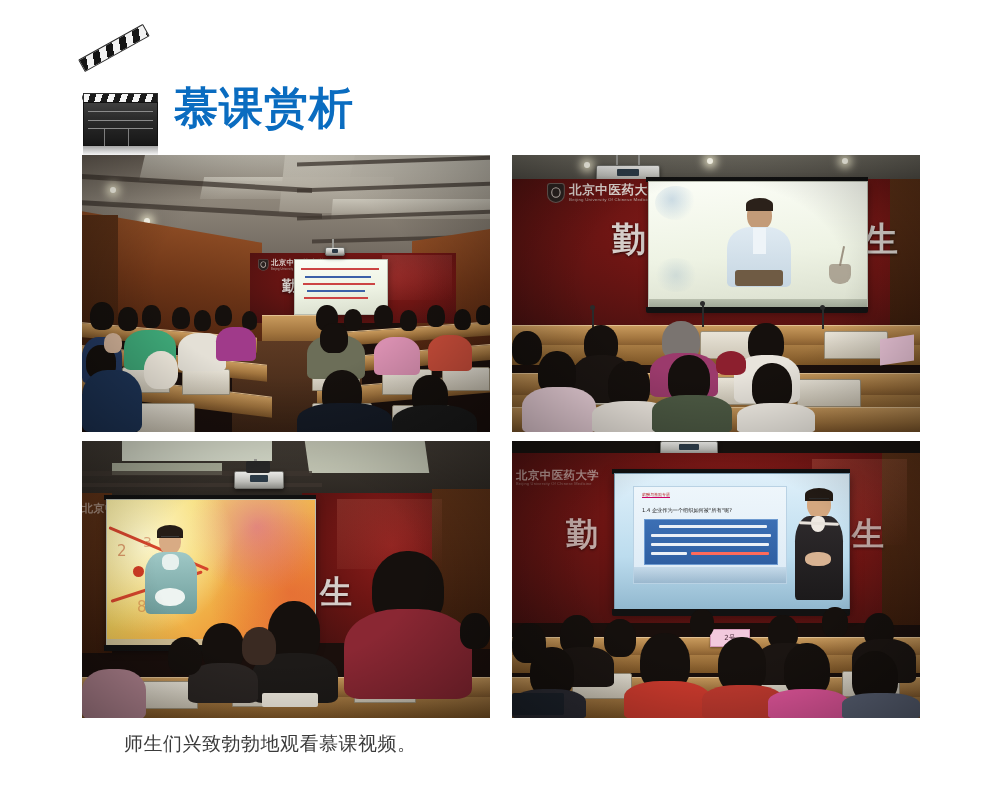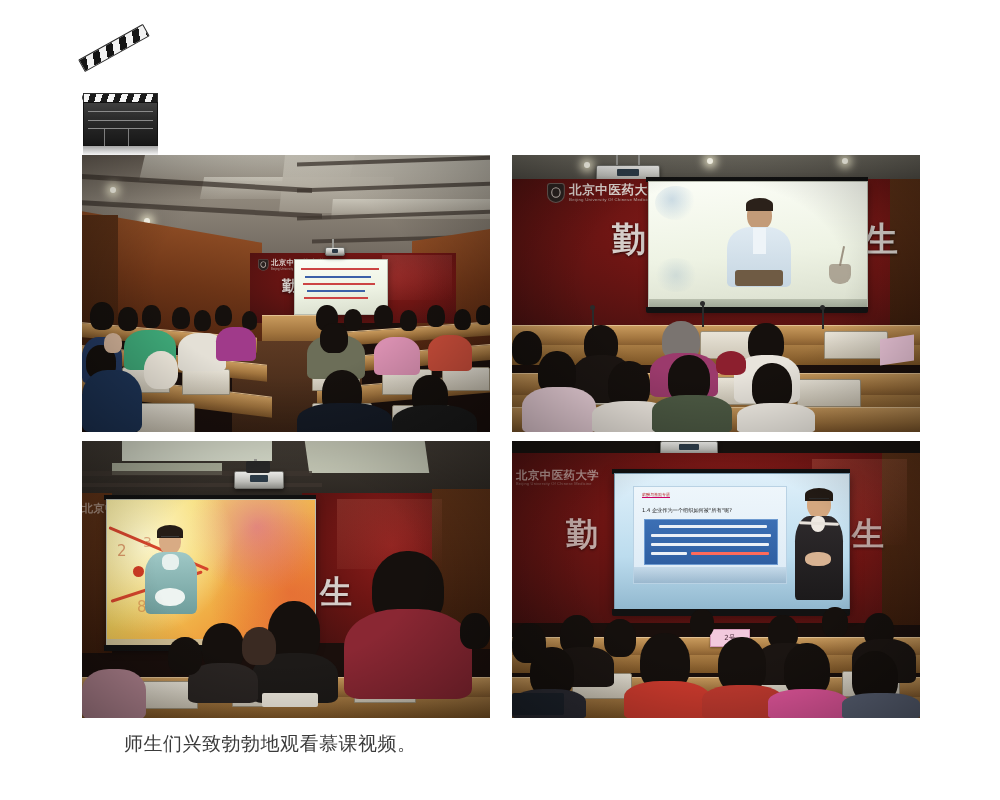--- a/index.html
+++ b/index.html
@@ -389,20 +389,21 @@
       <div class="clapper-arm"></div>
     </div>
     <div class="clapper-hinge"></div>
     <div class="clapper-stripe"></div>
     <div class="clapper-body">
       <div class="clapper-divider"></div>
     </div>
     <div class="clapper-reflection"></div>
   </div>
 
+  <div id="title-text">慕课赏析</div>
 </div>
 
 <div id="photo-grid">
 
   <div class="photo">
 
     <div class="ceiling" style="height:150px;"></div>
     <div class="ceiling-panel" style="left:60px;top:0;width:210px;height:26px;transform:skewX(-13deg);"></div>
     <div class="ceiling-panel" style="left:120px;top:22px;width:190px;height:22px;transform:skewX(-11deg);"></div>
     <div class="ceiling-panel" style="left:200px;top:0px;width:230px;height:58px;transform:skewX(-6deg);opacity:.95;"></div>

